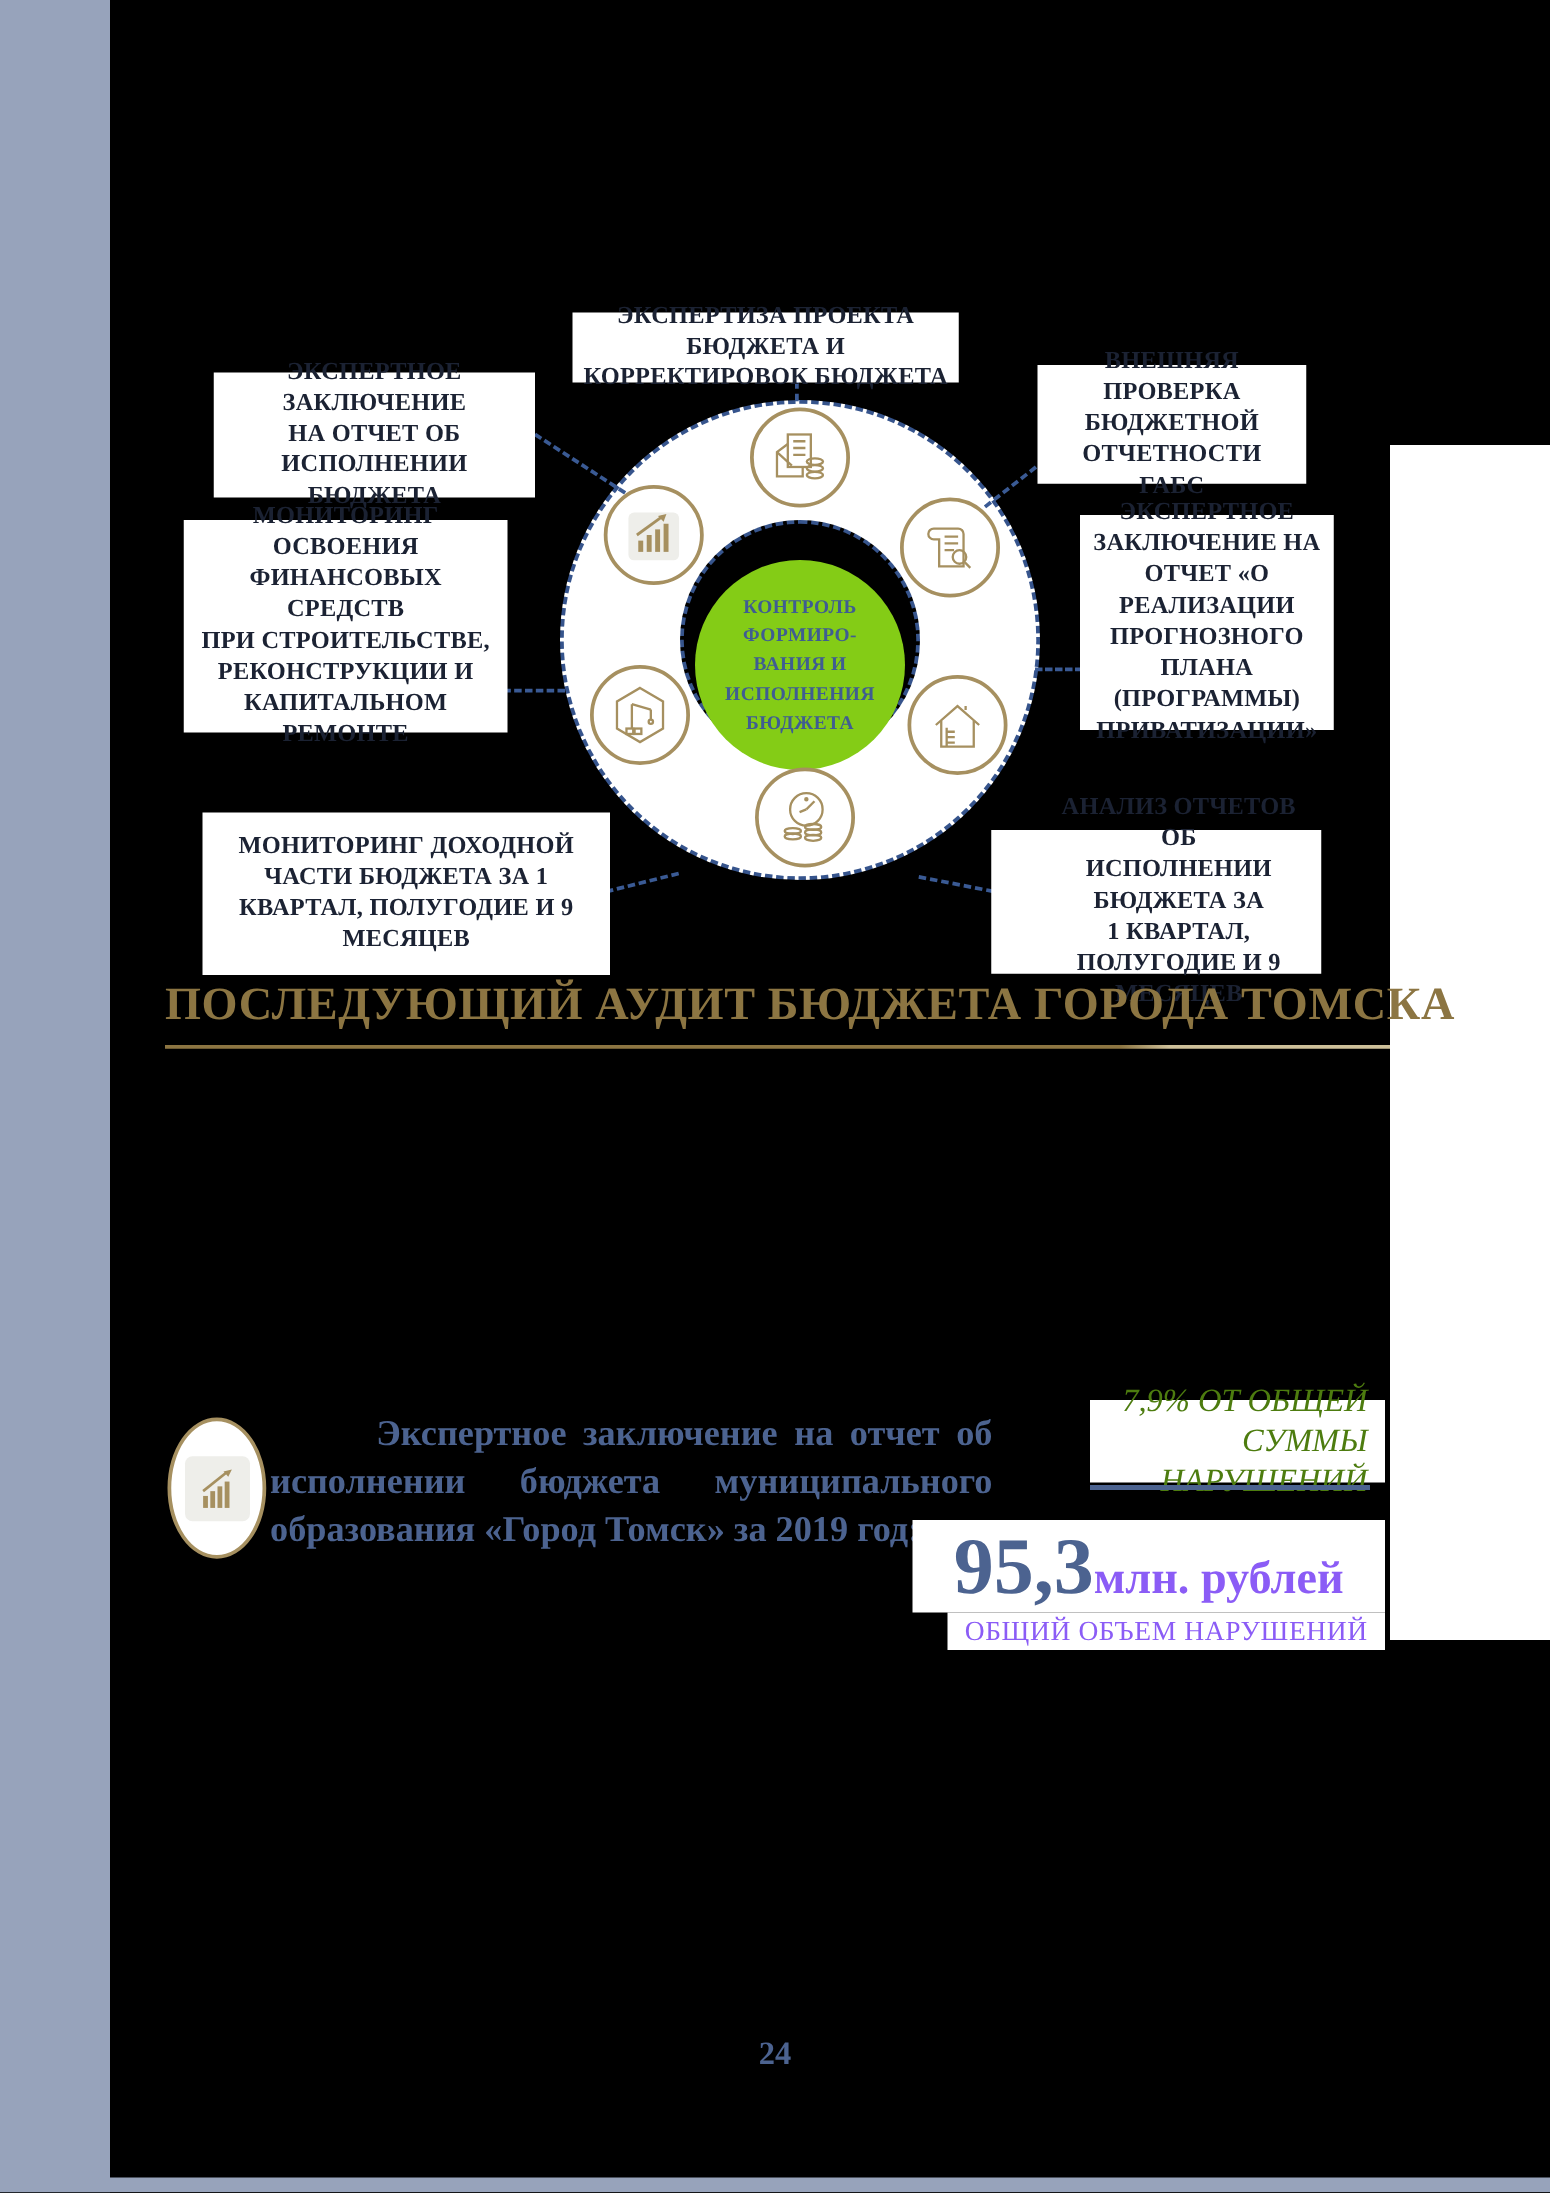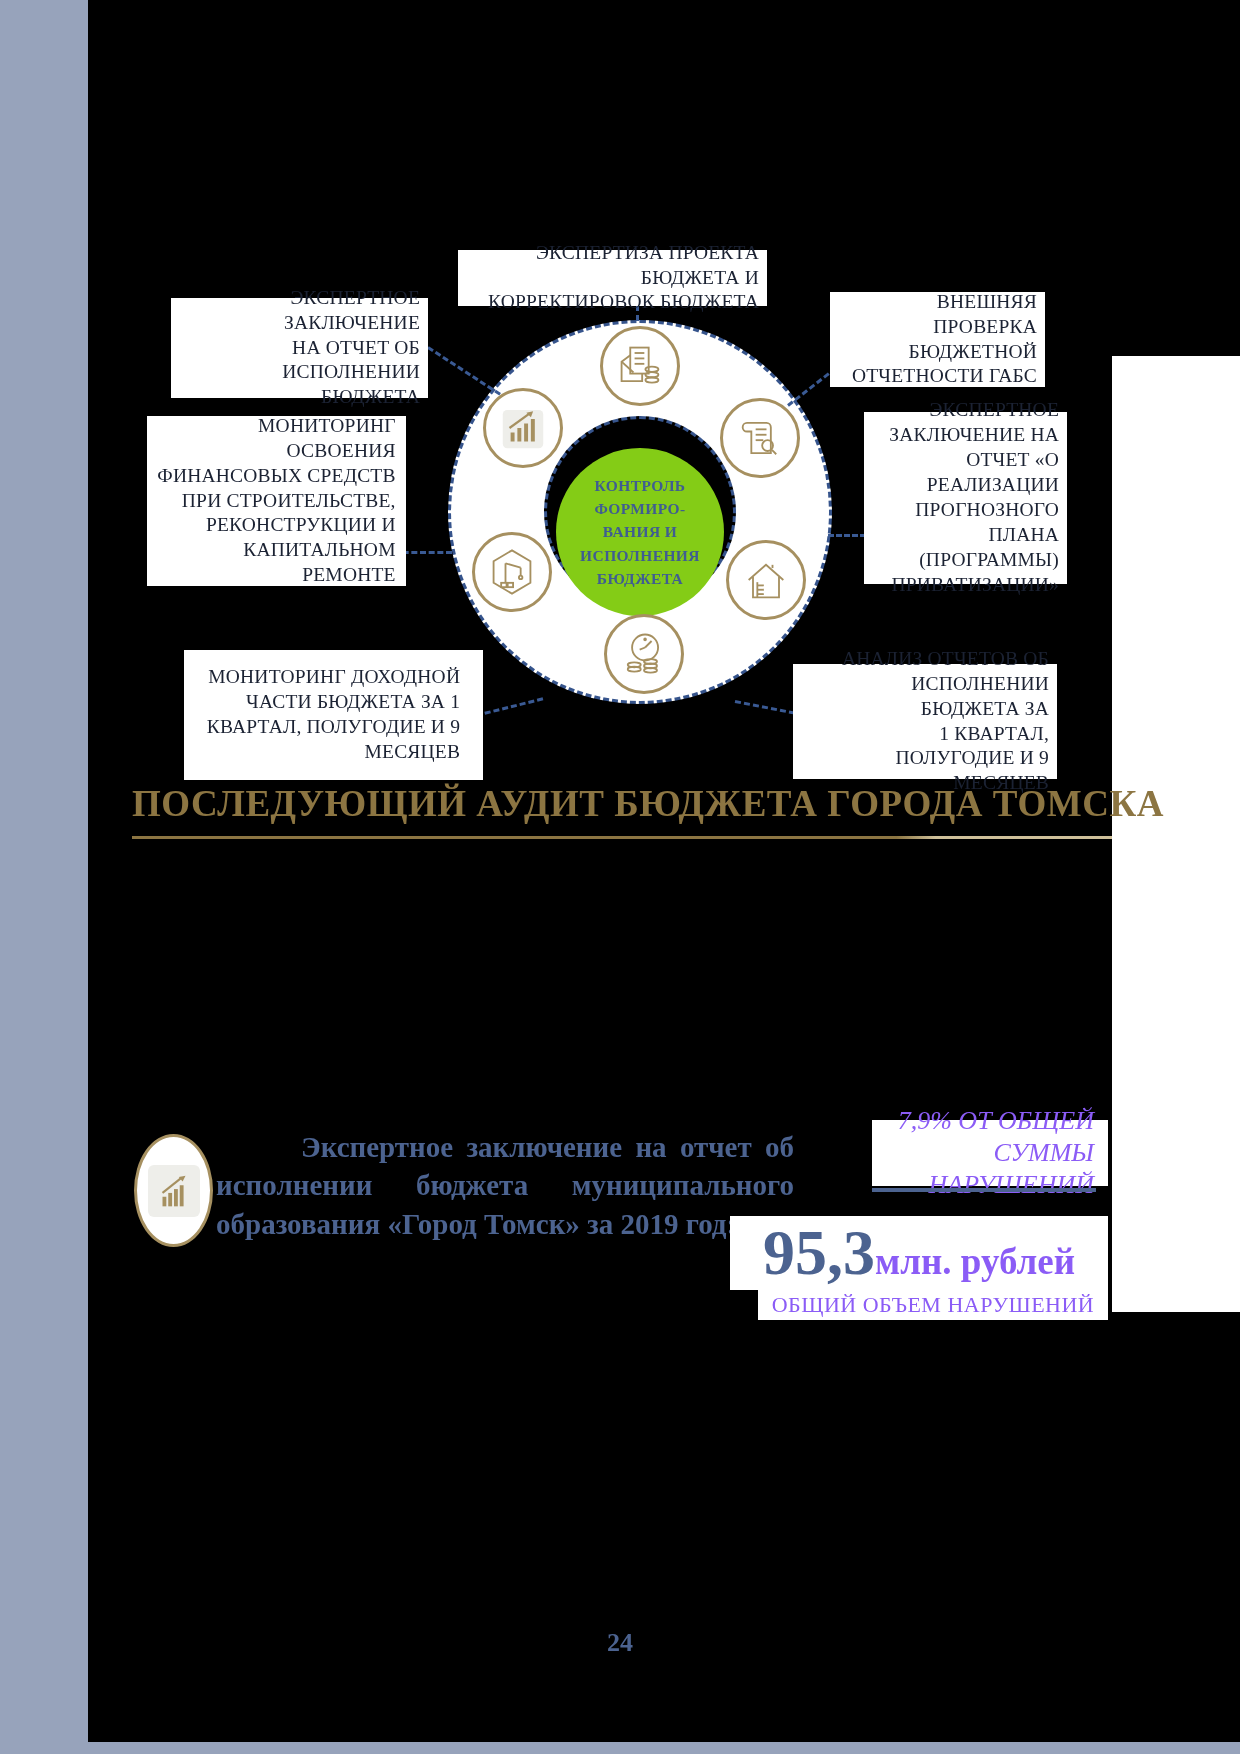--- a/index.html
+++ b/index.html
@@ -34,28 +34,28 @@
   #icn-ur{left:720px;top:398px;}
   #icn-ll{left:472px;top:532px;}
   #icn-lr{left:726px;top:540px;}
   #icn-bottom{left:604px;top:614px;}
   .icn-circle svg{display:block;}
 
   
   .callout{background:#ffffff;color:#1b2233;display:flex;align-items:center;
            justify-content:center;text-align:center;box-sizing:border-box;
            padding:6px 8px;}
-  .callout .lbl{font-size:19.5px;line-height:1.28;font-weight:400;
-                letter-spacing:.2px;white-space:pre-line;text-align:right;}
+  .callout .lbl{font-size:19.5px;line-height:1.28;font-weight:700;
+                letter-spacing:.2px;white-space:pre-line;}
   #box-expertiza{left:458px;top:250px;width:309px;height:56px;}
   #box-zakl-isp{left:171px;top:298px;width:257px;height:100px;}
   #box-vneshn{left:830px;top:292px;width:215px;height:95px;}
   #box-monit-osv{left:147px;top:416px;width:259px;height:170px;}
   #box-privat{left:864px;top:412px;width:203px;height:172px;}
-  #box-monit-dohod{left:184px;top:650px;width:299px;height:130px;}
+  #box-monit-dohod{left:162px;top:650px;width:326px;height:130px;}
   #box-analiz{left:793px;top:664px;width:264px;height:115px;padding-left:44px;}
 
   
   .conn{border-top:3px dashed #3a5a94;height:0;transform-origin:left center;}
   #conn-top{left:636px;top:305px;height:16px;width:0;border-top:none;
             border-left:3px dashed #3a5a94;}
   #conn-lu{left:428px;top:346px;width:86px;transform:rotate(33deg);}
   #conn-ru{left:788px;top:404px;width:70px;transform:rotate(-38deg);}
   #conn-lm{left:394px;top:551px;width:58px;}
   #conn-rm{left:828px;top:534px;width:38px;}
@@ -74,21 +74,21 @@
            display:flex;align-items:center;justify-content:center;}
   .chart-pad{background:#eeeeea;border-radius:6px;width:52px;height:52px;
            display:flex;align-items:center;justify-content:center;}
   #lead-par{left:216px;top:1128px;width:578px;color:#4c6390;font-size:29px;
            font-weight:bold;line-height:1.32;text-align:justify;text-indent:85px;}
 
   
   #share-box{left:872px;top:1120px;width:236px;height:66px;background:#ffffff;
            display:flex;align-items:center;justify-content:flex-end;
            padding-right:14px;box-sizing:border-box;text-align:right;}
-  #share-box .share-text{color:#8b5cf6;font-style:italic;font-size:26px;
+  #share-box .share-text{color:#4d7c0f;font-style:italic;font-size:26px;
            line-height:1.22;white-space:pre-line;}
   #share-underline{left:872px;top:1188px;width:224px;height:4px;background:#4c6390;}
   #amount-box{left:730px;top:1216px;width:378px;height:74px;background:#ffffff;
            display:flex;align-items:baseline;justify-content:center;gap:0;
            box-sizing:border-box;padding-top:2px;}
   #amount-box .amount{color:#4c6390;font-size:64px;font-weight:bold;line-height:70px;}
   #amount-box .unit{color:#8b5cf6;font-size:37px;font-weight:bold;}
   #caption-box{left:758px;top:1290px;width:350px;height:30px;background:#ffffff;
            display:flex;align-items:center;justify-content:center;}
   #caption-box .cap{color:#8b5cf6;font-size:22px;letter-spacing:.5px;white-space:nowrap;}

